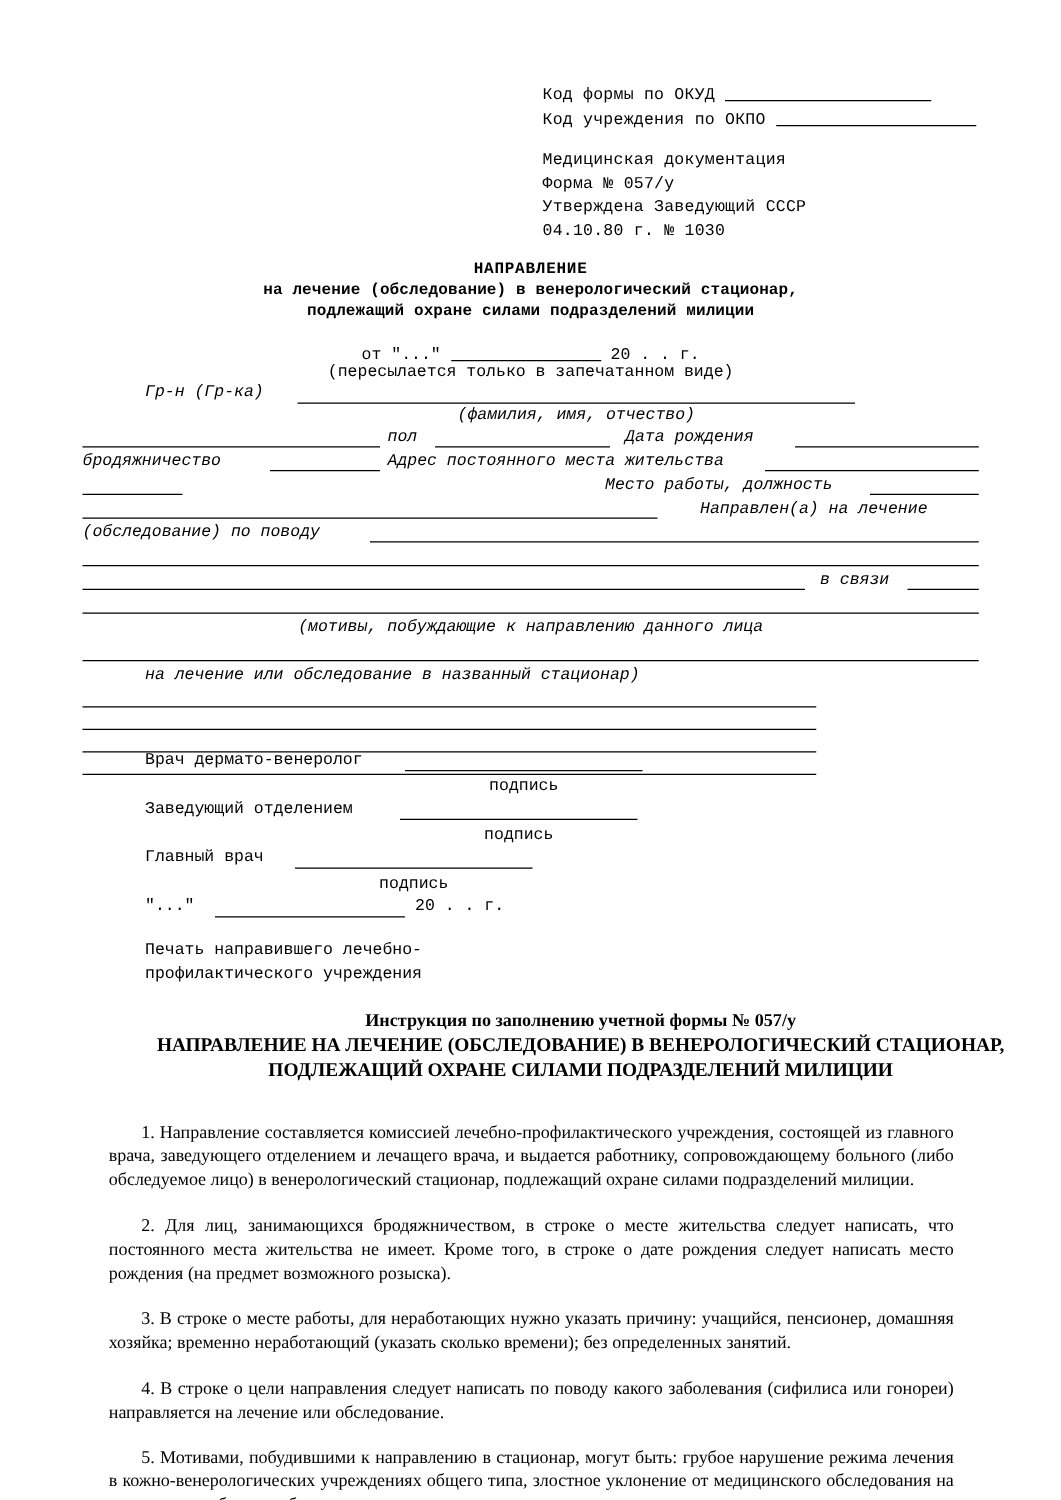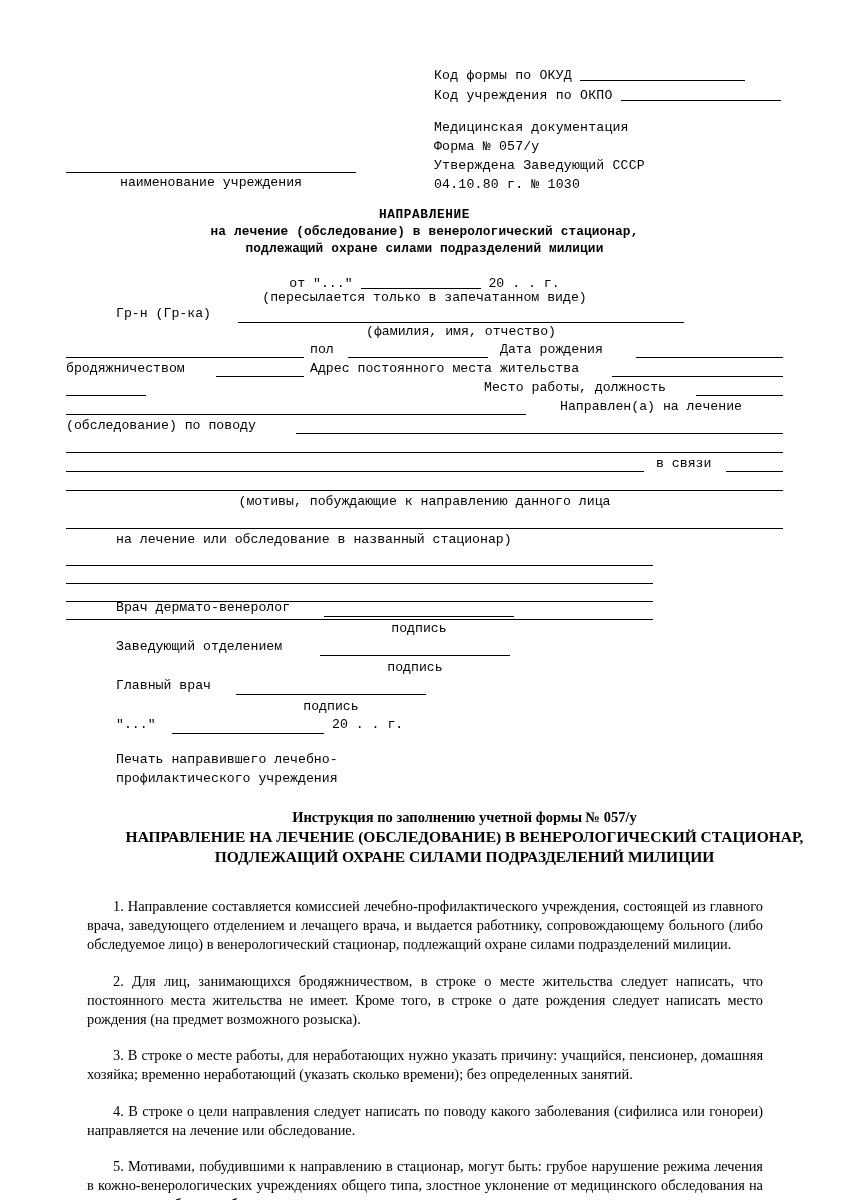--- a/index.html
+++ b/index.html
@@ -102,21 +102,21 @@
     text-align: center;
     font-size: 13.2px;
   }
 
   
   #form {
     left: 0; top: 306px;
     width: 849px;
     font-size: 13.2px;
   }
-  .frow { position: relative; height: 20px; white-space: nowrap; }
+  .frow { position: relative; height: 20px; white-space: nowrap; font-style: italic; }
   .ftxt { position: absolute; top: 0; }
   .fcap {
     position: absolute;
     text-align: center;
     top: 0;
   }
 
   
   #signs {
     left: 0; top: 600px;
@@ -180,24 +180,20 @@
     </div>
   </div>
 
   <div class="abs mono" id="meddoc">
     <div>Медицинская документация</div>
     <div>Форма № 057/у</div>
     <div>Утверждена Заведующий СССР</div>
     <div>04.10.80 г. № 1030</div>
   </div>
 
-  <div class="abs mono" id="institution">
-    <span class="cap"></span>
-    <span class="lbl">наименование учреждения</span>
-  </div>
 
   <div class="abs mono" id="title">
     <div class="l1">НАПРАВЛЕНИЕ</div>
     <div>на лечение (обследование) в венерологический стационар,</div>
     <div>подлежащий охране силами подразделений милиции</div>
   </div>
 
   <div class="abs mono" id="dateline">
     <span>от "..."</span>
     <span class="rule"></span>
@@ -217,21 +213,21 @@
 
     <div class="frow" style="height:19px">
       <span class="hline" style="left:66px; top:15px; width:238px"></span>
       <span class="ftxt mono" style="left:310px">пол</span>
       <span class="hline" style="left:348px; top:15px; width:140px"></span>
       <span class="ftxt mono" style="left:500px">Дата рождения</span>
       <span class="hline" style="left:636px; top:15px; width:147px"></span>
     </div>
 
     <div class="frow" style="height:19px">
-      <span class="ftxt mono" style="left:66px">бродяжничеством</span>
+      <span class="ftxt mono" style="left:66px">бродяжничество</span>
       <span class="hline" style="left:216px; top:15px; width:88px"></span>
       <span class="ftxt mono" style="left:310px">Адрес постоянного места жительства</span>
       <span class="hline" style="left:612px; top:15px; width:171px"></span>
     </div>
 
     <div class="frow" style="height:19px">
       <span class="hline" style="left:66px; top:15px; width:80px"></span>
       <span class="ftxt mono" style="left:484px">Место работы, должность</span>
       <span class="hline" style="left:696px; top:15px; width:87px"></span>
     </div>

